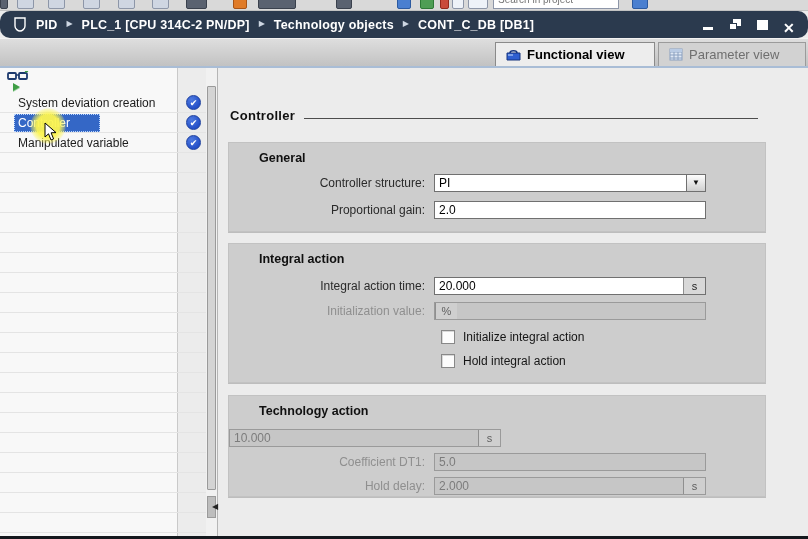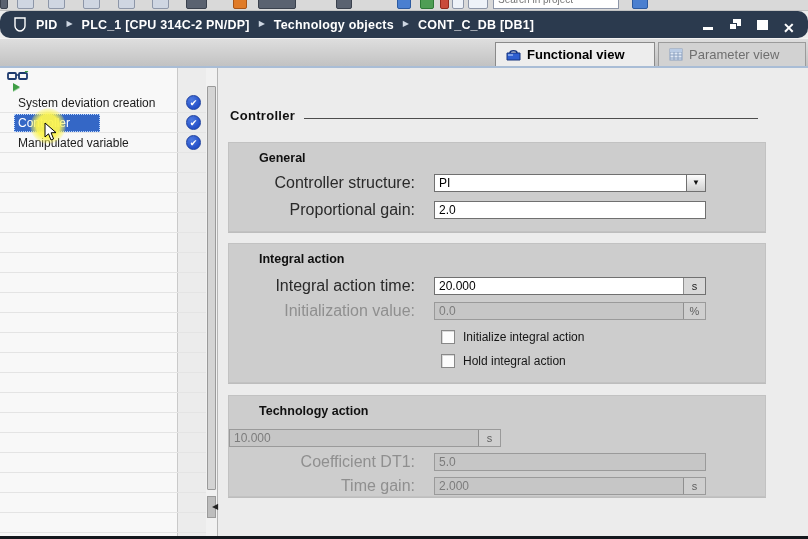--- a/index.html
+++ b/index.html
@@ -94,21 +94,21 @@
   #heading-rule { position:absolute; left:86px; top:50px; width:454px; height:1px; background:#4d4d4d; }
 
   .section { position:absolute; left:10px; width:538px; background:#cdcdcd;
     border:1px solid #c2c2c2; box-shadow:0 1px 0 #bdbdbd; }
   #sec-general { top:74px; height:90px; }
   #sec-integral { top:175px; height:140px; }
   #sec-derivative { top:327px; height:102px; }
   .sec-title { position:absolute; left:14px; top:8px; font-size:12.5px; font-weight:bold; color:#101010;margin-left:16px; }
 
   .frow { position:absolute; left:0; width:520px; height:18px; display:flex; align-items:center; }
-  .flabel { flex:0 0 205px; text-align:right; font-size:16px; color:#2a2a2a; padding-right:19px; white-space:nowrap; }
+  .flabel { flex:0 0 205px; text-align:right; font-size:12px; color:#2a2a2a; padding-right:9px; white-space:nowrap; }
   .flabel.dis { color:#8f8f8f; }
   .fieldwrap { display:flex; width:272px; height:18px; border:1px solid #707070; background:#fff; }
   .fieldwrap.dis { border-color:#9a9a9a; background:#c6c6c6; }
   .fieldwrap input { flex:1; border:none; outline:none; background:transparent;
     font-size:12px; padding:0 4px; color:#000; font-family:"Liberation Sans", sans-serif; }
   .fieldwrap.dis input { color:#7c7c7c; }
   .unit { flex:0 0 22px; border-left:1px solid #8f8f8f; background:#d8d8d8;
     font-size:11px; color:#1a1a1a; text-align:center; line-height:16px; }
   .fieldwrap.dis .unit { background:#cfcfcf; color:#5f5f5f; }
   .dd-btn { flex:0 0 19px; background:linear-gradient(#fdfdfd,#cfcfcf);
@@ -249,21 +249,20 @@
       <div class="frow" style="top:33px">
         <div class="flabel">Integral action time:</div>
         <div class="fieldwrap">
           <input value="20.000" style="">
           <div class="unit">s</div>
         </div>
       </div>
       <div class="frow" style="top:58px">
         <div class="flabel dis">Initialization value:</div>
         <div class="fieldwrap dis">
-          <input disabled="" value="0.0" style="">
           <div class="unit">%</div>
         </div>
       </div>
       <div class="cb-row" style="top:109px">
         <div class="cbox"></div>
         <div class="cb-label">Hold integral action</div>
       </div>
       <div class="cb-row" style="top:85px">
         <div class="cbox"></div>
         <div class="cb-label">Initialize integral action</div>
@@ -278,21 +277,21 @@
           <div class="unit">s</div>
         </div>
       </div>
       <div class="frow" style="top:57px">
         <div class="flabel dis">Coefficient DT1:</div>
         <div class="fieldwrap dis">
           <input disabled="" value="5.0" style="">
         </div>
       </div>
       <div class="frow" style="top:81px">
-        <div class="flabel dis">Time gain:</div>
+        <div class="flabel dis">Hold delay:</div>
         <div class="fieldwrap dis">
           <input disabled="" value="2.000" style="">
           <div class="unit">s</div>
         </div>
       </div>
     </div>
   </div>
 </div>
 
 <div id="bottom-edge"></div>

